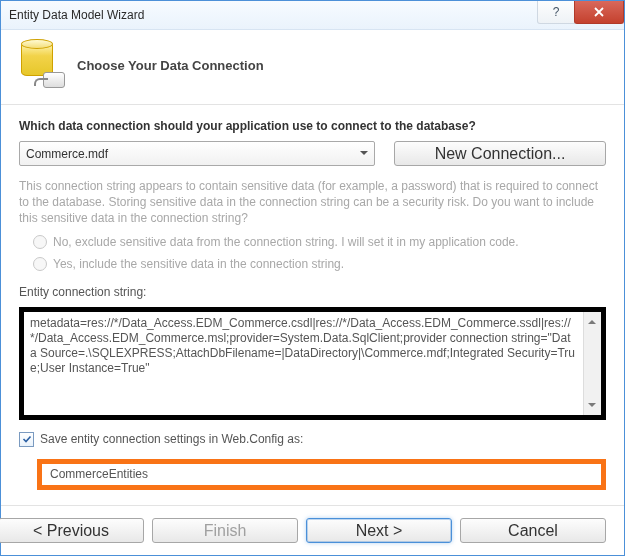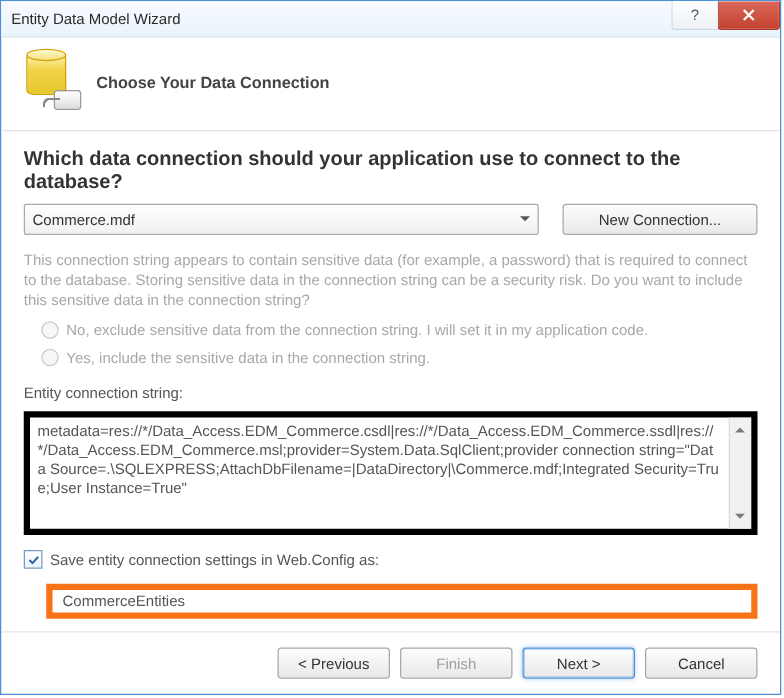--- a/index.html
+++ b/index.html
@@ -11,25 +11,25 @@
   .tbtn.close{background:linear-gradient(#d9685b,#c4412e);color:#fff;border-color:#b03a2a;width:48px;border-top-right-radius:0;border-bottom-right-radius:3px;border-bottom-left-radius:3px}
   .tbtn.help{border-bottom-left-radius:3px}
   .header{display:flex;align-items:center;padding:14px 18px 18px 18px;border-bottom:1px solid #e3e3e3}
   .header .icon{width:44px;height:44px;position:relative;margin-right:14px;margin-top:-2px}
   .cyl{position:absolute;left:2px;width:30px;height:32px;border:1px solid #cfa100;border-radius:6px/4px;background:linear-gradient(#fff6b8,#f2d34a 40%,#e7c72a);top:0}
   .cyl:before{content:"";position:absolute;left:-1px;right:-1px;top:-4px;height:8px;border:1px solid #cfa100;border-radius:50%;background:linear-gradient(#fffad2,#f4de7a)}
   .plug{position:absolute;right:-2px;bottom:-2px;width:20px;height:14px;border:1px solid #999;border-radius:3px;background:linear-gradient(#fff,#ddd)}
   .plug:before{content:"";position:absolute;left:-10px;top:5px;width:12px;height:6px;border-top:2px solid #888;border-left:2px solid #888;border-radius:6px 0 0 0}
   .header h1{font-size:13px;font-weight:bold;margin:0;color:#444}
   .body{flex:1;padding:14px 18px 10px 18px;display:flex;flex-direction:column;gap:8px;overflow:hidden}
-  .q{font-weight:bold;font-size:16px;color:#333}
+  .q{font-weight:bold;font-size:12px;color:#333}
   .row{display:flex;gap:19px;align-items:center}
   .combo{flex:1;height:23px;border:1px solid #a9a9a9;background:linear-gradient(#fff,#f1f1f1);display:flex;align-items:center;padding:0 20px 0 6px;position:relative;font-size:12px;border-radius:2px}
   .combo:after{content:"";position:absolute;right:6px;top:9px;border:4px solid transparent;border-top-color:#555}
-  .btn{height:23px;min-width:80px;padding:0 2px;border:1px solid #a7a7a7;border-radius:3px;background:linear-gradient(#fdfdfd,#e8e8e8);font-size:12px;color:#333;display:inline-flex;align-items:center;justify-content:center;cursor:default}
+  .btn{height:23px;min-width:80px;padding:0 30px;border:1px solid #a7a7a7;border-radius:3px;background:linear-gradient(#fdfdfd,#e8e8e8);font-size:16px;color:#333;display:inline-flex;align-items:center;justify-content:center;cursor:default}
   .btn.primary{border-color:#4a90d9;box-shadow:0 0 0 1px rgba(74,144,217,.35) inset,0 0 4px rgba(74,144,217,.4)}
   .btn.disabled{color:#a0a0a0}
   .info{color:#a8a8a8;font-size:12px;line-height:1.35;margin-top:4px}
   .radio-row{display:flex;align-items:center;gap:6px;color:#a8a8a8;margin-left:14px}
   .radio{width:12px;height:12px;border:1px solid #c9c9c9;border-radius:50%;background:#f7f7f7}
   .lbl{color:#555}
   .ta{border:5px solid #000000;background:#fff;height:95px;padding:4px 6px;font-size:12px;color:#555;line-height:1.25;overflow:auto;word-break:break-all;position:relative}
   .scroll{position:absolute;right:0;top:0;bottom:0;width:17px;background:#f1f1f1;border-left:1px solid #ddd}
   .scroll:before,.scroll:after{content:"";position:absolute;left:4px;border:4px solid transparent}
   .scroll:before{top:4px;border-bottom-color:#7a7a7a}

